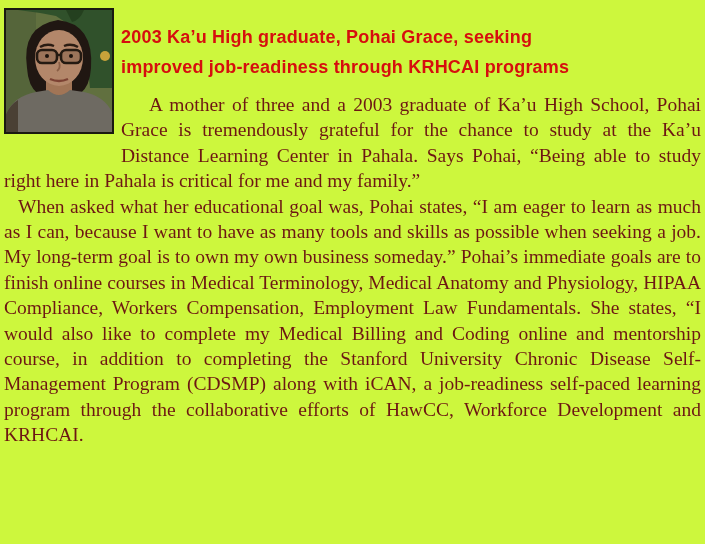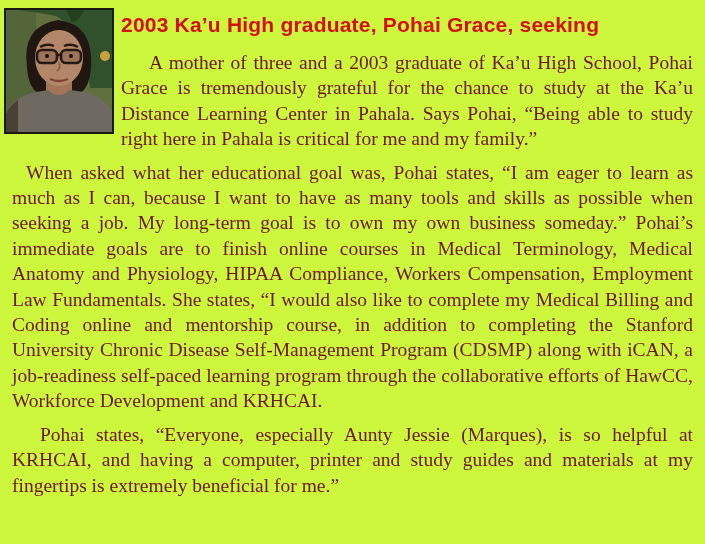--- a/index.html
+++ b/index.html
@@ -17,35 +17,35 @@
     float: left;
     width: 110px;
     height: 126px;
     margin: 0 7px 20px 0;
     border: 2px solid #1a1a10;
     box-sizing: border-box;
     background: #5d6d3e;
   }
   .photo-frame svg { display:block; width:100%; height:100%; }
   .headline {
-    margin: 2px 0 10px 12px;
+    margin: 14px 0 10px 12px;
     font-family: "Liberation Sans", "DejaVu Sans", sans-serif;
     font-weight: bold;
-    font-size: 21px;
+    font-size: 18px;
     line-height: 30px;
     letter-spacing: 0.2px;
     color: var(--title, #d60e0e);
   }
   .article {
     color: var(--body, #6d1713);
     font-size: 19.5px;
     line-height: 25.4px;
     text-align: justify;
   }
-  .article p { margin: 8px; }
+  .article p { margin: 0; }
   .indent-lg { text-indent: 28px; }
   .indent-sm { text-indent: 14px; font-family: Liberation Serif, serif; }
 </style>
 </head>
 <body>
 
 <div class="page">
 
   <div class="photo-frame">
     <svg viewBox="0 0 106 122" preserveAspectRatio="none">
@@ -76,21 +76,21 @@
       <path d="M53,52 Q55,58 51,61" stroke="#8a5f46" stroke-width="1.8" fill="none"></path>
       <path d="M44,69 Q53,73 62,69" stroke="#7c4233" stroke-width="2.4" fill="none"></path>
 
       <path d="M0,122 L0,104 Q8,86 30,82 L42,80 Q53,90 64,80 L78,82 Q98,86 106,102 L106,122 Z" fill="#6e6a62"></path>
       <path d="M0,122 L0,104 Q4,95 12,90 L12,122 Z" fill="#4a4034"></path>
     </svg>
   </div>
 
   <h1 class="headline">
     <div>2003 Ka’u High graduate, Pohai Grace, seeking</div>
+    <div>improved job-readiness through KRHCAI programs</div>
   </h1>
 
   <div class="article">
     <p class="indent-lg">A mother of three and a 2003 graduate of Ka’u High School, Pohai Grace is tremendously grateful for the chance to study at the Ka’u Distance Learning Center in Pahala.  Says Pohai, “Being able to study right here in Pahala is critical for me and my family.”</p>
     <p class="indent-sm">When asked what her educational goal was, Pohai states, “I am eager to learn as much as I can, because I want to have as many tools and skills as possible when seeking a job.  My long-term goal is to own my own business someday.” Pohai’s immediate goals are to finish online courses in Medical Terminology, Medical Anatomy and Physiology, HIPAA Compliance, Workers Compensation, Employment Law Fundamentals.  She states, “I would also like to complete my Medical Billing and Coding online and mentorship course, in addition to completing the Stanford University Chronic Disease Self-Management Program (CDSMP) along with iCAN, a job-readiness self-paced learning program through the collaborative efforts of HawCC, Workforce Development and KRHCAI.</p>
-    <p class="indent-lg">Pohai states, “Everyone, especially Aunty Jessie (Marques), is so helpful at KRHCAI, and having a computer, printer and study guides and materials at my fingertips is extremely beneficial for me.”</p>
   </div>
 
 </div>
 
 </body></html>

